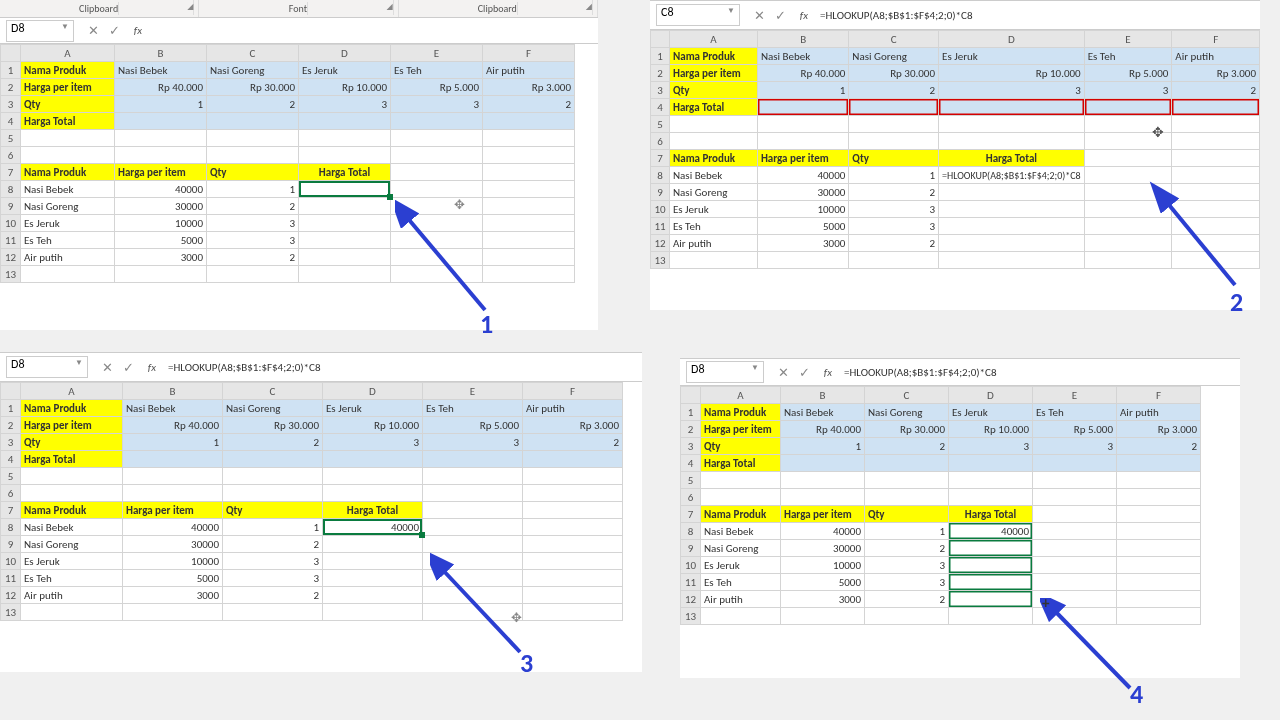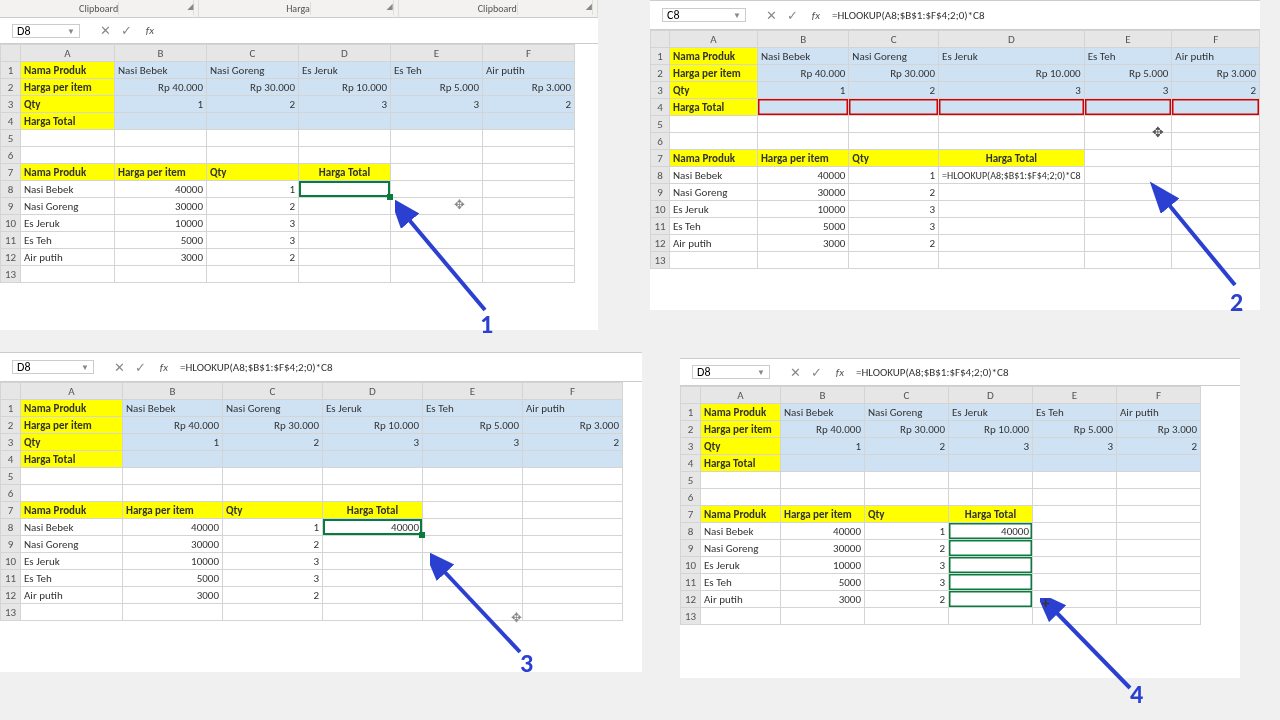--- a/index.html
+++ b/index.html
@@ -10,21 +10,21 @@
   .panel3 { left: 0; top: 352px; width: 642px; height: 320px; }
   .panel4 { left: 680px; top: 358px; width: 560px; height: 320px; }
 
   
   .ribbon-groups { background: #f3f2f1; height: 18px; display: flex; font-size: 10px; color: #555; border-bottom: 1px solid #ccc; }
   .ribbon-groups span { flex: 1; text-align: center; border-right: 1px solid #ddd; line-height: 18px; position: relative; }
   .ribbon-groups .launcher { position: absolute; right: 4px; bottom: 2px; font-size: 8px; color: #888; }
 
   
   .formula-row { display: flex; align-items: center; height: 26px; border-bottom: 1px solid #ccc; background: #fff; font-size: 12px; }
-  .namebox { width: 68px; border: 1px solid #ccc; height: 14px; margin: 12px; display: flex; align-items: center; padding: 0 4px; justify-content: space-between; background: #fff; }
+  .namebox { width: 68px; border: 1px solid #ccc; height: 22px; margin: 6px; display: flex; padding: 0 4px; justify-content: space-between; background: #fff; }
   .namebox .dd { font-size: 8px; color: #888; }
   .fb-icons { display: flex; gap: 10px; padding: 0 8px; color: #888; }
   .fb-icons span { font-size: 13px; }
   .fx { font-style: italic; font-size: 11px; color: #555; padding: 0 6px; }
   .formula-input { flex: 1; font-size: 11px; padding-left: 6px; color: #333; }
 
   
   .grid { display: table; border-collapse: collapse; font-size: 11px; color: #333; }
   .row { display: table-row; }
   .hcell, .cell, .rhead { display: table-cell; border: 1px solid #d4d4d4; vertical-align: middle; }
@@ -43,21 +43,21 @@
 
   
   .stepnum { position: absolute; font-size: 26px; font-weight: bold; color: #2b3fd1; }
 </style>
 </head>
 <body>
 
 <div class="panel panel1">
   <div class="ribbon-groups">
     <span><span>Clipboard</span><span class="launcher">◢</span></span>
-    <span><span>Harga</span><span class="launcher">◢</span></span>
+    <span><span>Font</span><span class="launcher">◢</span></span>
     <span><span>Clipboard</span><span class="launcher">◢</span></span>
   </div>
   <div class="formula-row">
     <div class="namebox">
         <span>D8</span>
         <span class="dd">▼</span>
       </div>
     <div class="fb-icons">
       <span>✕</span>
       <span>✓</span>

